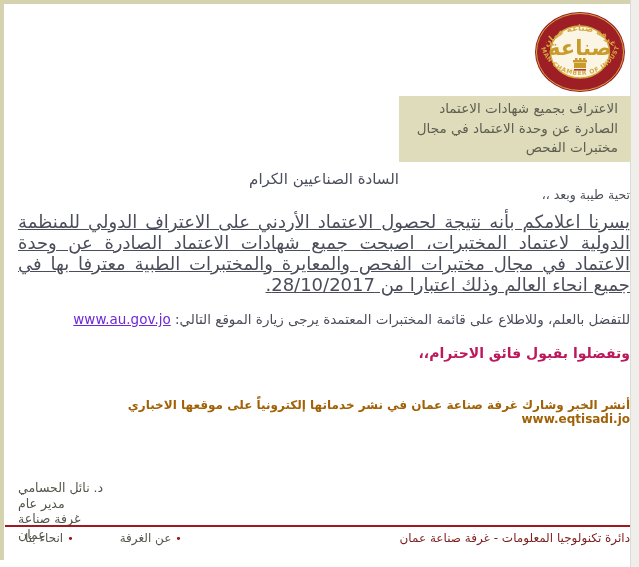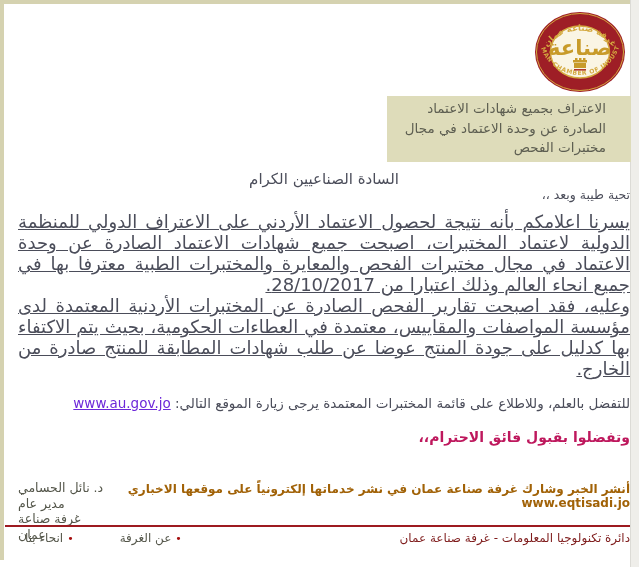--- a/index.html
+++ b/index.html
@@ -9,21 +9,21 @@
   .top-bar{position:absolute;top:0;left:0;width:631px;height:4px;background:#d5d2b0;}
   .left-bar{position:absolute;top:0;left:0;width:4px;height:560px;background:#d5d2b0;}
   .right-strip{position:absolute;top:0;right:0;width:8px;height:567px;background:#efeeea;border-left:1px solid #dcdbd6;}
 
   .logo{position:absolute;top:11px;right:13px;width:92px;height:82px;}
 
   .title-block{
     position:absolute;top:96px;right:8px;width:210px;
     background:#dedcba;color:#5d5e51;
     font-size:13.5px;line-height:19.5px;
-    padding:3px 25px 4px 9px;text-align:right;direction:rtl;
+    padding:3px 13px 4px 9px;text-align:right;direction:rtl;
   }
 
   .letter{position:absolute;top:171px;right:9px;left:18px;direction:rtl;text-align:right;color:#4b4d5a;}
   .salutation{font-size:15px;line-height:16px;margin:0;text-align:center;}
   .greeting{font-size:12.5px;line-height:16px;margin:0;}
   .body-par{font-size:18px;line-height:21px;margin:0;text-align:justify;text-decoration:underline;}
   .body-par.first{margin-top:8px;}
   .info-line{font-size:13.5px;line-height:19px;margin:15px 0 0 0;}
   .info-line a{color:#6d28d9;text-decoration:underline;margin-left:16px;}
   .closing{font-size:14px;font-weight:bold;color:#be185d;margin:16px 0 0 0;}
@@ -78,21 +78,20 @@
 
   <div class="title-block">
     <span>الاعتراف بجميع شهادات الاعتماد الصادرة عن وحدة الاعتماد في مجال مختبرات الفحص</span>
   </div>
 
   <div class="letter">
     <p class="salutation">السادة الصناعيين الكرام</p>
     <p class="greeting">تحية طيبة وبعد ،،</p>
 
     <p class="body-par first">يسرنا اعلامكم بأنه نتيجة لحصول الاعتماد الأردني على الاعتراف الدولي للمنظمة الدولية لاعتماد المختبرات،  اصبحت جميع شهادات الاعتماد الصادرة عن وحدة الاعتماد في مجال مختبرات الفحص والمعايرة والمختبرات الطبية معترفا بها في جميع انحاء العالم وذلك اعتبارا من 28/10/2017.</p>
-    <p class="body-par">وعليه، فقد اصبحت تقارير الفحص الصادرة عن المختبرات الأردنية المعتمدة لدى مؤسسة المواصفات والمقاييس، معتمدة في العطاءات الحكومية، بحيث يتم الاكتفاء بها كدليل على جودة المنتج عوضا عن طلب شهادات المطابقة للمنتج صادرة من الخارج.</p>
 
     <p class="info-line"><span>للتفضل بالعلم، وللاطلاع على قائمة المختبرات المعتمدة يرجى زيارة الموقع التالي: </span><a href="#">www.au.gov.jo</a></p>
 
     <p class="closing">وتفضلوا بقبول فائق الاحترام،،</p>
 
     <p class="promo"><span>أنشر الخبر وشارك غرفة صناعة عمان في نشر خدماتها إلكترونياً على موقعها الاخباري </span><span>www.eqtisadi.jo</span></p>
   </div>
 
   <div class="signature">
     <div>د. نائل الحسامي</div>

